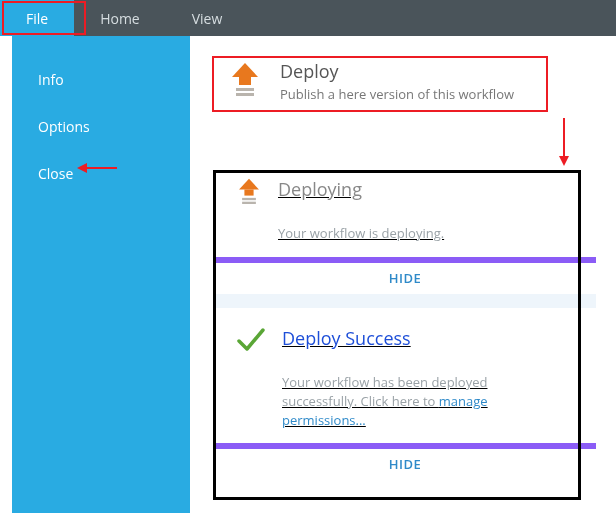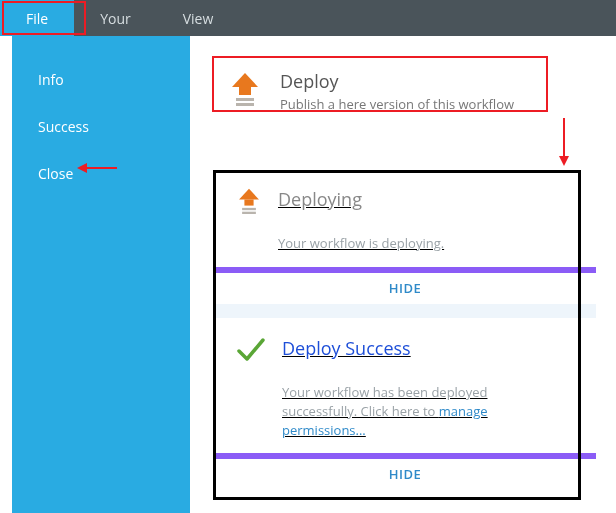--- a/index.html
+++ b/index.html
@@ -45,21 +45,21 @@
     padding: 14px 26px;
     cursor: pointer;
     position: relative;
   }
   .content {
     position: absolute;
     top: 36px;
     left: 178px;
     right: 0;
     bottom: 0;
-    padding: 25px 20px 0 40px;
+    padding: 15px 20px 0 40px;
   }
   .deploy-header {
     display: flex;
     align-items: center;
     gap: 18px;
     padding: 8px 10px;
   }
   .deploy-header .title {
     color: #555;
     font-size: 18px;
@@ -167,33 +167,33 @@
   }
 </style>
 </head>
 <body>
 
 <div class="topbar">
   <div class="tab active">
     <span>File</span>
   </div>
   <div class="tab">
-    <span>Your</span>
+    <span>Home</span>
   </div>
   <div class="tab">
     <span>View</span>
   </div>
 </div>
 
 <div class="sidebar">
   <div class="side-item">
     <span>Info</span>
   </div>
   <div class="side-item">
-    <span>Success</span>
+    <span>Options</span>
   </div>
   <div class="side-item">
     <span>Close</span>
   </div>
 </div>
 
 <div class="content">
 
   <div class="deploy-header">
     <span>

